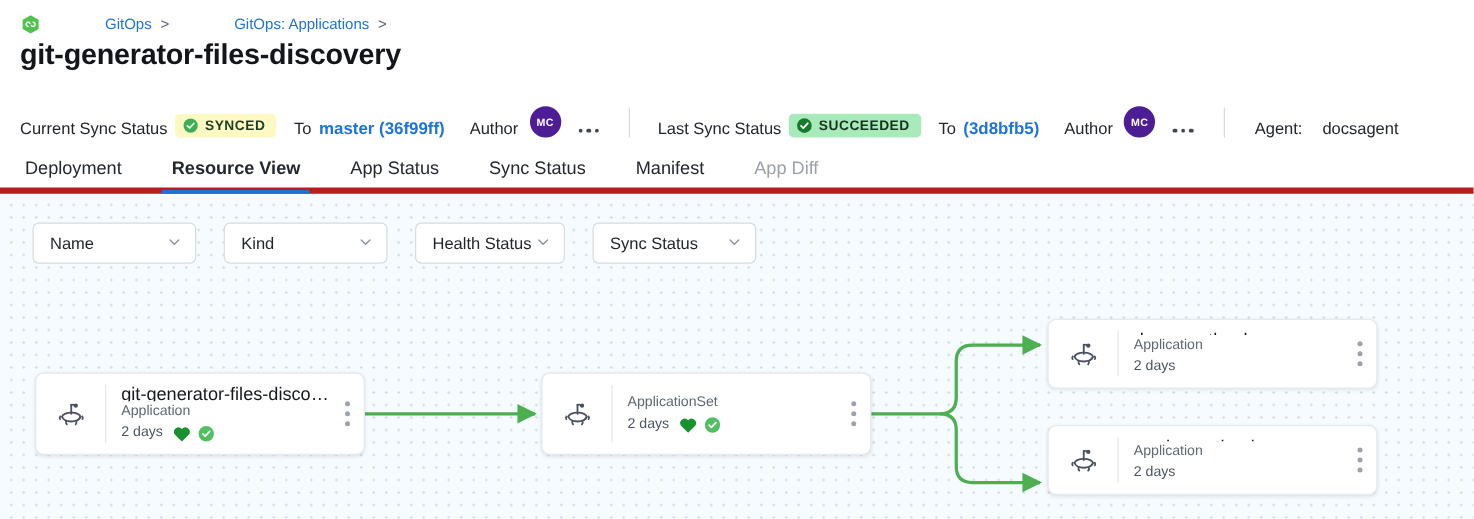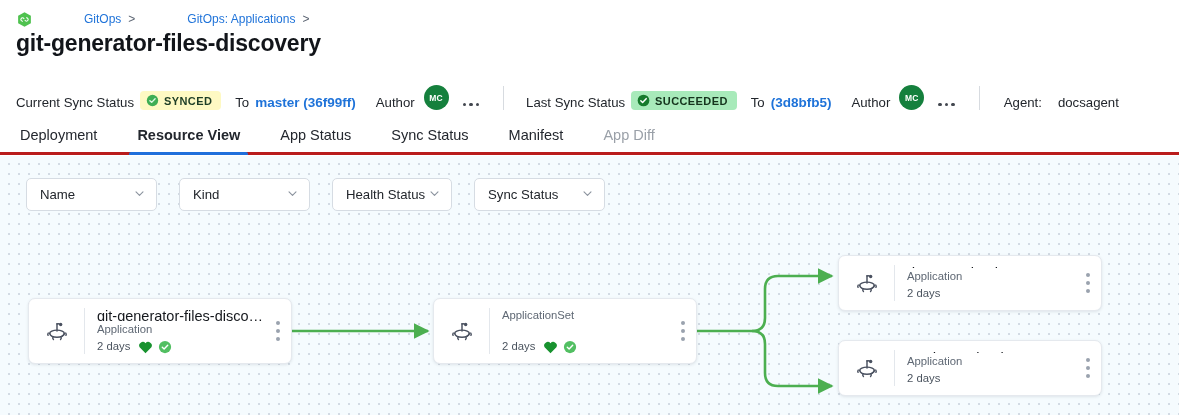--- a/index.html
+++ b/index.html
@@ -46,38 +46,38 @@
   .badge.succeeded { background: #a8eaba; color: #15341d; }
   .chk { width: 13px; height: 13px; display: block; }
   .sb-to { margin-left: 8px; color: #22262c; }
   .sb-rev {
     margin-left: 6px; color: #1f73d9; font-weight: bold;
     font-size: 13.5px; cursor: pointer;
   }
   .sb-author { margin-left: 20px; color: #22262c; }
   .avatar {
     width: 25px; height: 25px; border-radius: 50%;
-    background: #15803d; color: #fff;
+    background: #4c1d95; color: #fff;
     font-size: 8.5px; font-weight: bold; letter-spacing: .3px;
     display: inline-flex; align-items: center; justify-content: center;
     margin-left: 9px;
   }
   .kebab-h {
     margin-left: 12px; display: inline-flex; gap: 3px;
     align-items: center; cursor: pointer; padding: 4px 2px;
   }
   .kebab-h i { width: 3.5px; height: 3.5px; border-radius: 50%; background: #42474f; display:block; }
   .vsep { width: 1px; height: 24px; background: #d7dbe0; margin-left: 22px; margin-right: 4px; }
   .sb-agent { margin-left: 20px; color: #22262c; }
 
   
   .tabs {
     position: absolute; left: 0; top: 118px; width: 1179px; height: 37px;
     display: flex; align-items: flex-start; gap: 0;
-    border-bottom: 3px solid #b91c1c;
+    border-bottom: 5px solid #b91c1c;
   }
   .tab {
     position: relative; padding: 0 20px; height: 36px; line-height: 34px;
     font-size: 14.5px; color: #23272e; cursor: pointer; white-space: nowrap;
   }
   .tab.active { font-weight: bold; }
   .tab.active::after {
     content: ""; position: absolute; left: 12px; right: 12px; bottom: -1px;
     height: 3px; background: #1f6fdb; border-radius: 2px 2px 0 0;
   }
@@ -114,21 +114,21 @@
     display: flex; align-items: stretch; cursor: pointer;
   }
   .node-icon {
     width: 55px; display: flex; align-items: center; justify-content: center;
     flex: none;
   }
   .node-icon svg { width: 26px; height: 26px; }
   .node-div { width: 1px; background: #e3e7ec; margin: 9px 0; flex: none; }
   .node-body {
     flex: 1 1 auto; padding: 8px 0 8px 12px; min-width: 0;
-    display: flex; flex-direction: column; justify-content: space-between;
+    display: flex; flex-direction: column; justify-content: center;
   }
   .node-title {
     font-size: 14.5px; color: #15181d; font-weight: normal;
     white-space: nowrap; overflow: hidden; text-overflow: ellipsis;
     line-height: 1.35;
   }
   .node-kind { font-size: 11.3px; color: #5f6874; line-height: 1.55; }
   .node-meta { display: flex; align-items: center; gap: 8px; line-height: 1.5; }
   .node-age { font-size: 11.3px; color: #4b545f; }
   .node-status { display: flex; align-items: center; gap: 5px; }

